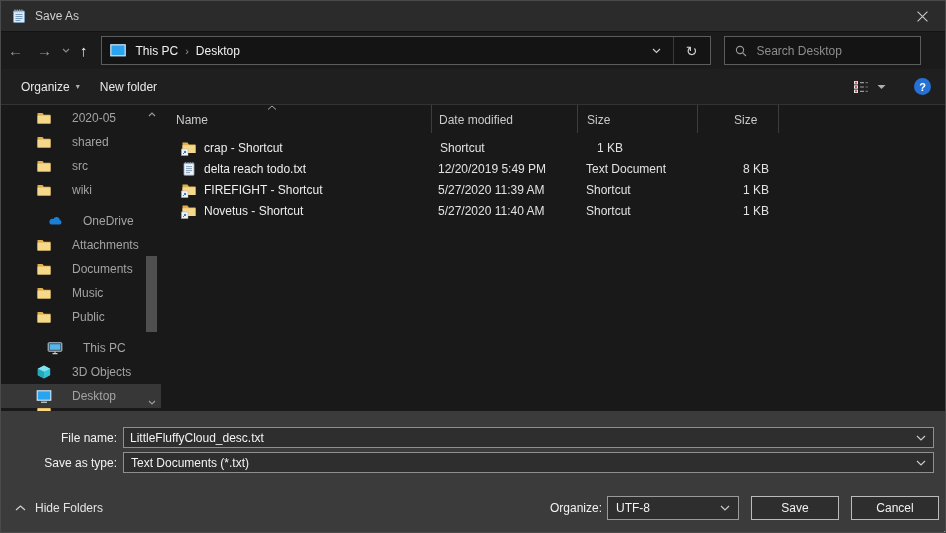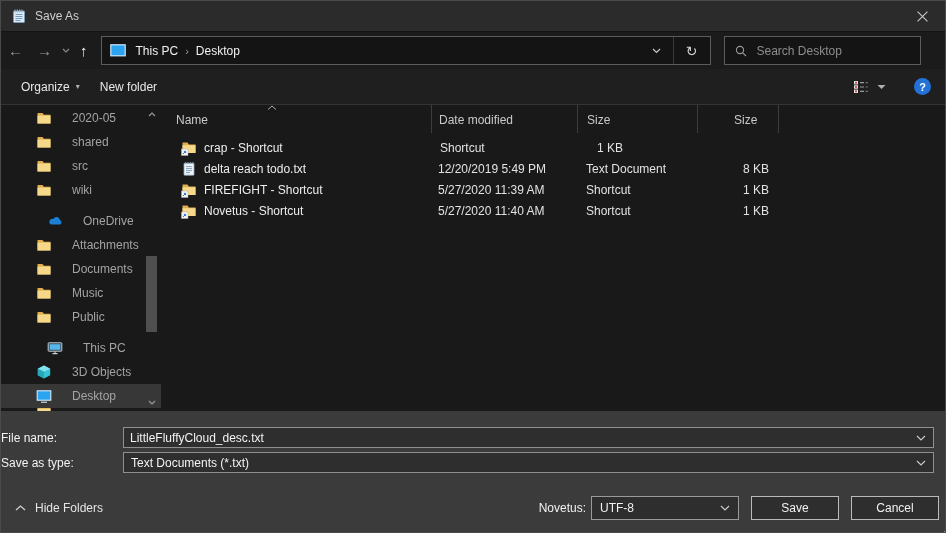--- a/index.html
+++ b/index.html
@@ -78,32 +78,32 @@
   .frow{display:flex;height:21px;align-items:center;color:#ededed;}
   .fcell{overflow:hidden;white-space:nowrap;}
   .fc-name{width:270px;display:flex;align-items:center;gap:7px;padding-left:20px;}
   .fc-name .ficon{width:16px;height:16px;display:inline-flex;position:relative;flex:0 0 auto;}
   .fc-date{width:146px;padding-left:7px;color:#e2e2e2;}
   .fc-type{width:120px;padding-left:9px;color:#e2e2e2;}
   .fc-size{width:82px;text-align:right;padding-right:10px;color:#e2e2e2;}
   
   .bottom{height:122px;background:#3b3b3b;padding:16px 11px 0 0;position:relative;}
   .form-row{display:flex;align-items:center;margin-bottom:4px;}
-  .form-row .flabel{flex:0 0 122px;text-align:left;padding-right:6px;color:#f2f2f2;}
+  .form-row .flabel{flex:0 0 122px;text-align:right;padding-right:6px;color:#f2f2f2;}
   .fn-input{
     flex:1;height:21px;background:#2e2e2e;border:1px solid #8f8f8f;color:#f2f2f2;
     font-family:inherit;font-size:12px;padding:0 22px 0 6px;outline:none;
   }
   .combo{flex:1;height:21px;background:#2e2e2e;border:1px solid #8f8f8f;display:flex;align-items:center;padding:0 7px;color:#f2f2f2;position:relative;}
   .combo .cspacer{flex:1;}
   .controls{position:absolute;left:0;right:0;bottom:13px;height:25px;display:flex;align-items:center;}
   .hide-folders{display:flex;align-items:center;gap:9px;margin-left:14px;color:#e4e4e4;}
   .controls .spacer{flex:1;}
   .enc-label{color:#f2f2f2;margin-right:5px;}
-  .enc-combo{width:148px;height:24px;background:#2e2e2e;border:1px solid #9a9a9a;display:flex;align-items:center;padding:0 8px;color:#f2f2f2;}
+  .enc-combo{width:132px;height:24px;background:#2e2e2e;border:1px solid #9a9a9a;display:flex;align-items:center;padding:0 8px;color:#f2f2f2;}
   .enc-combo .cspacer{flex:1;}
   .btn{width:88px;height:24px;background:#2e2e2e;border:1px solid #bababa;color:#f2f2f2;
     font-family:inherit;font-size:12px;display:flex;align-items:center;justify-content:center;margin-left:12px;}
   .btn.last{margin-right:6px;}
   .grip{position:absolute;right:3px;bottom:3px;width:2px;height:2px;background:transparent;
     box-shadow:8px 0 0 #8f8f8f,4px 4px 0 #8f8f8f,8px 4px 0 #8f8f8f,0 8px 0 #8f8f8f,4px 8px 0 #8f8f8f,8px 8px 0 #8f8f8f;}
   svg{display:block;}
 </style>
 </head>
 <body>
@@ -431,21 +431,21 @@
       </div>
     </div>
     <div class="controls">
       <span class="hide-folders">
         <svg width="11" height="6" viewBox="0 0 11 6">
           <path d="M1 5l4.5-4L10 5" fill="none" stroke="#d0d0d0" stroke-width="1.3"></path>
         </svg>
         <span>Hide Folders</span>
       </span>
       <span class="spacer"></span>
-      <span class="enc-label">Novetus:</span>
+      <span class="enc-label">Organize:</span>
       <div class="enc-combo">
         <span>UTF-8</span>
         <span class="cspacer"></span>
         <span>
           <svg width="10" height="6" viewBox="0 0 10 6">
               <path d="M1 1l4 4 4-4" fill="none" stroke="#c8c8c8" stroke-width="1.2"></path>
             </svg>
         </span>
       </div>
       <button class="btn">Save</button>

